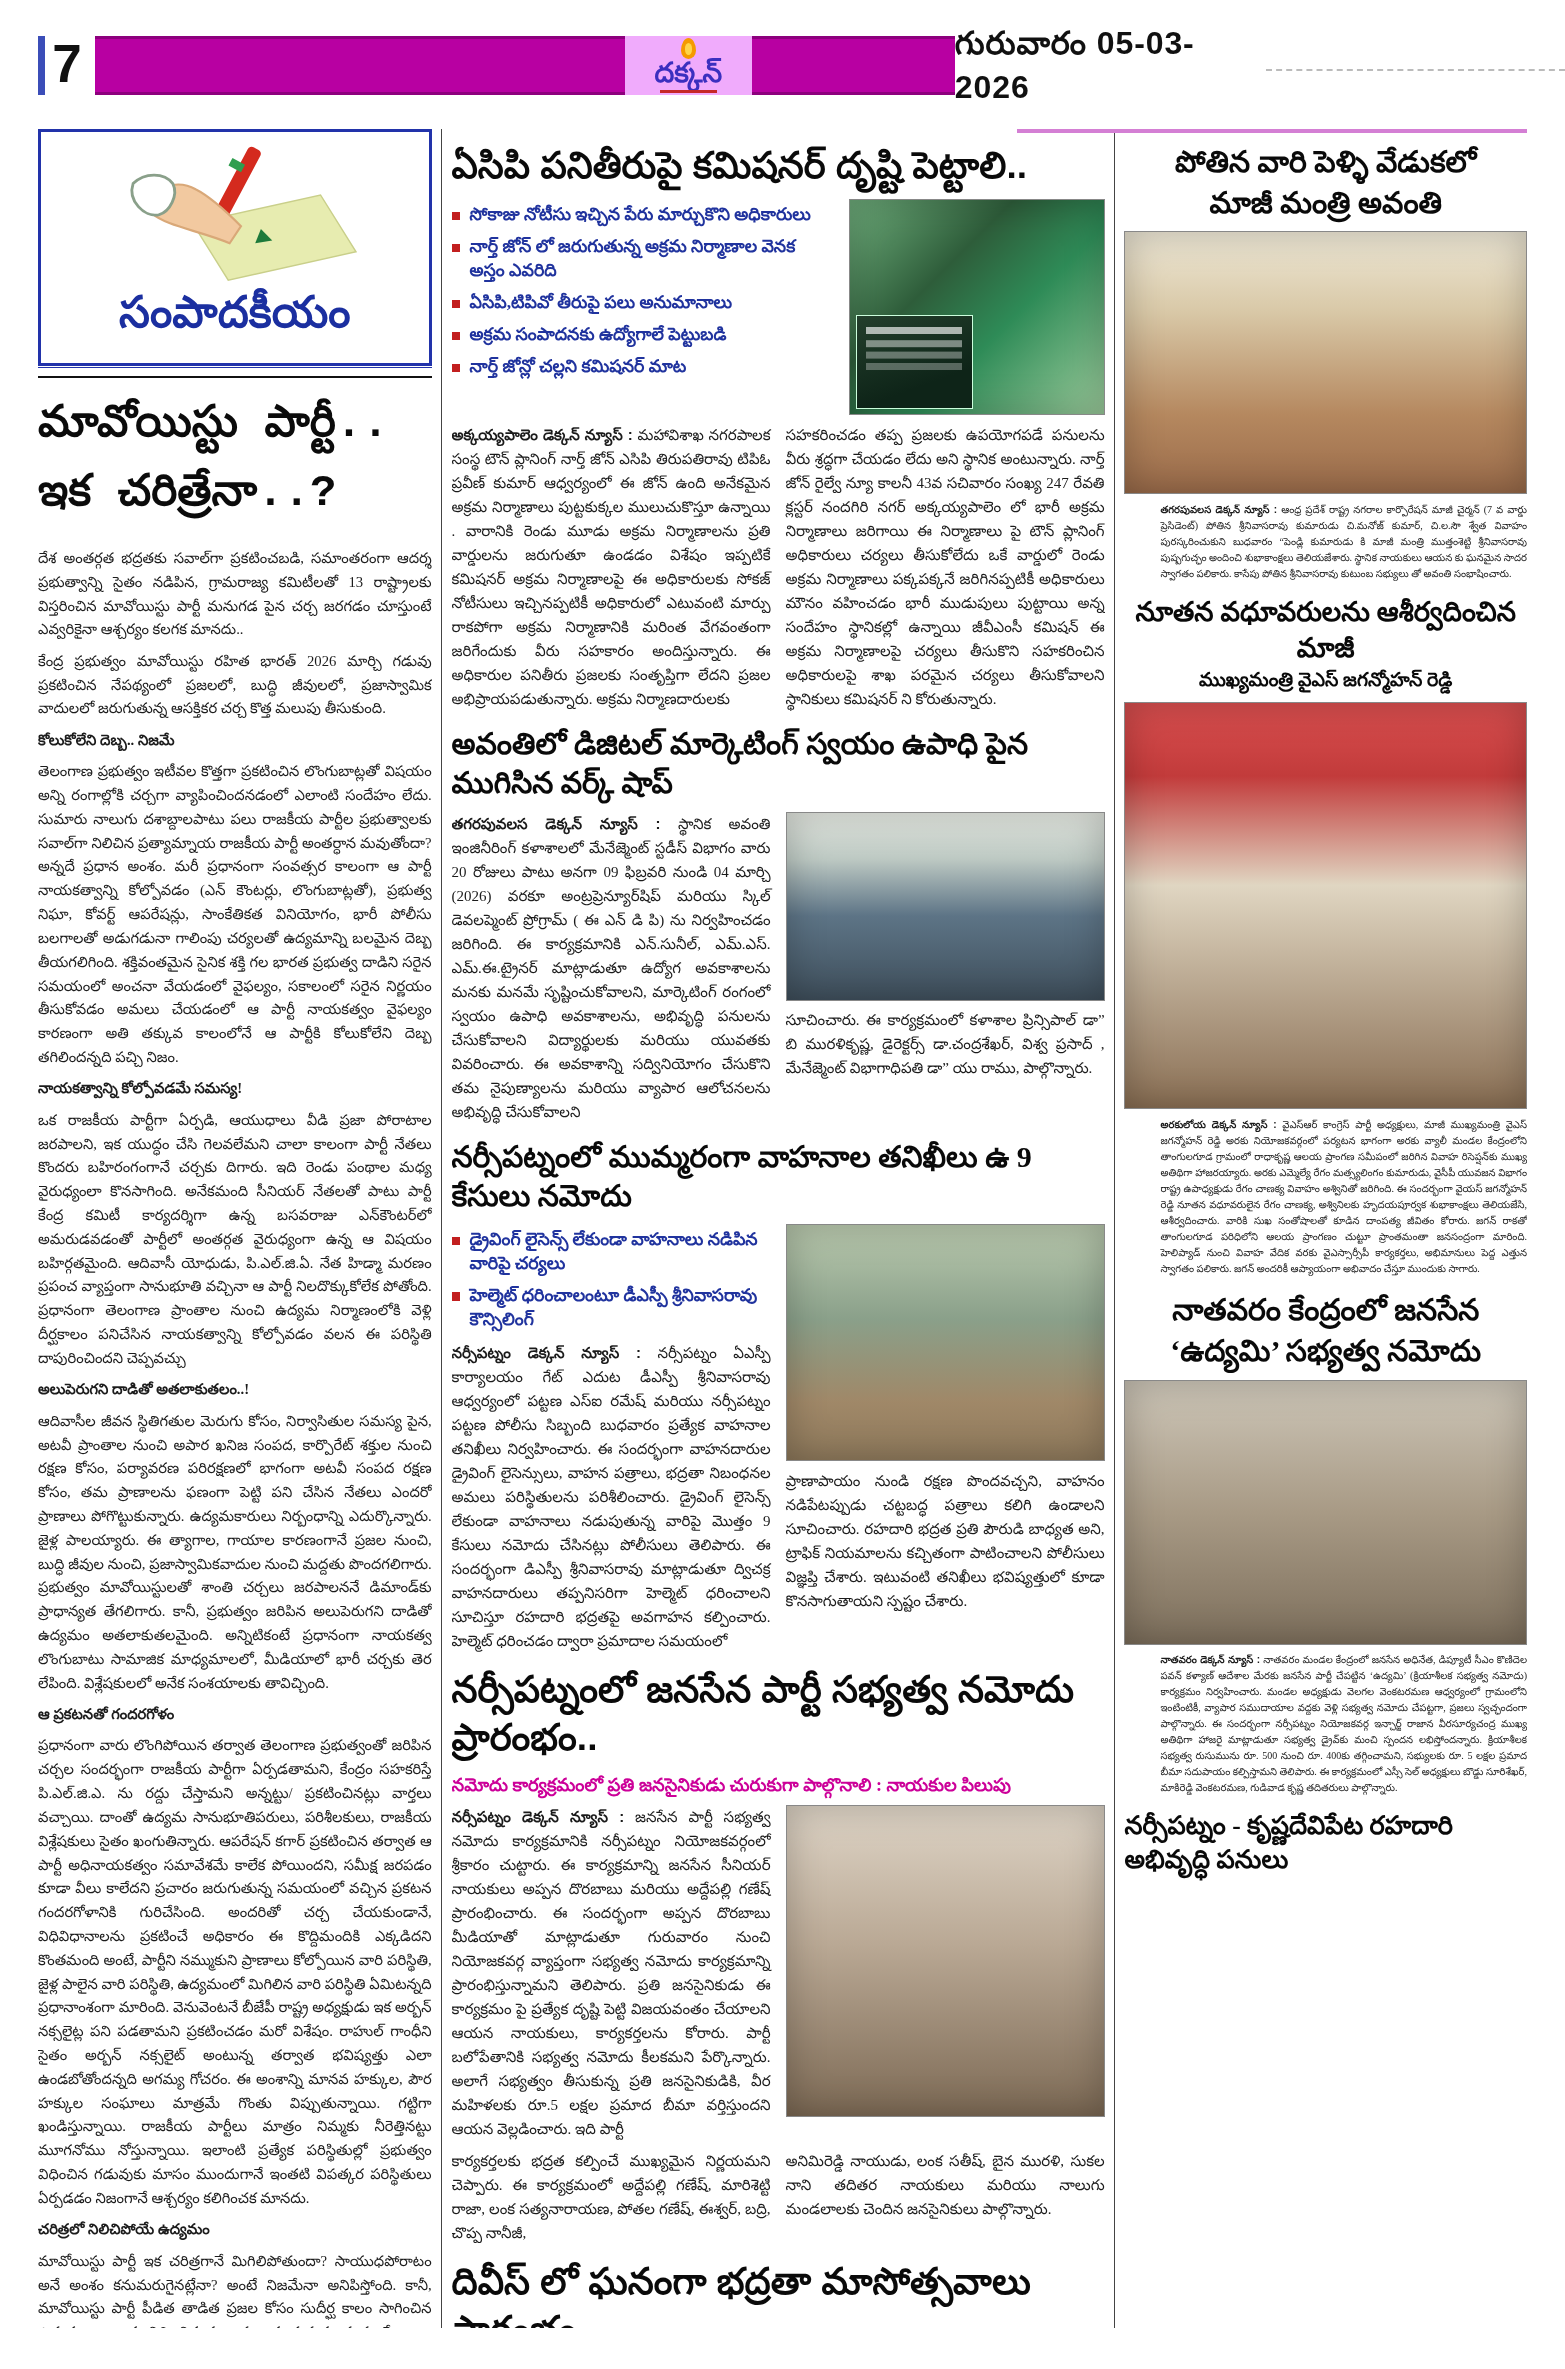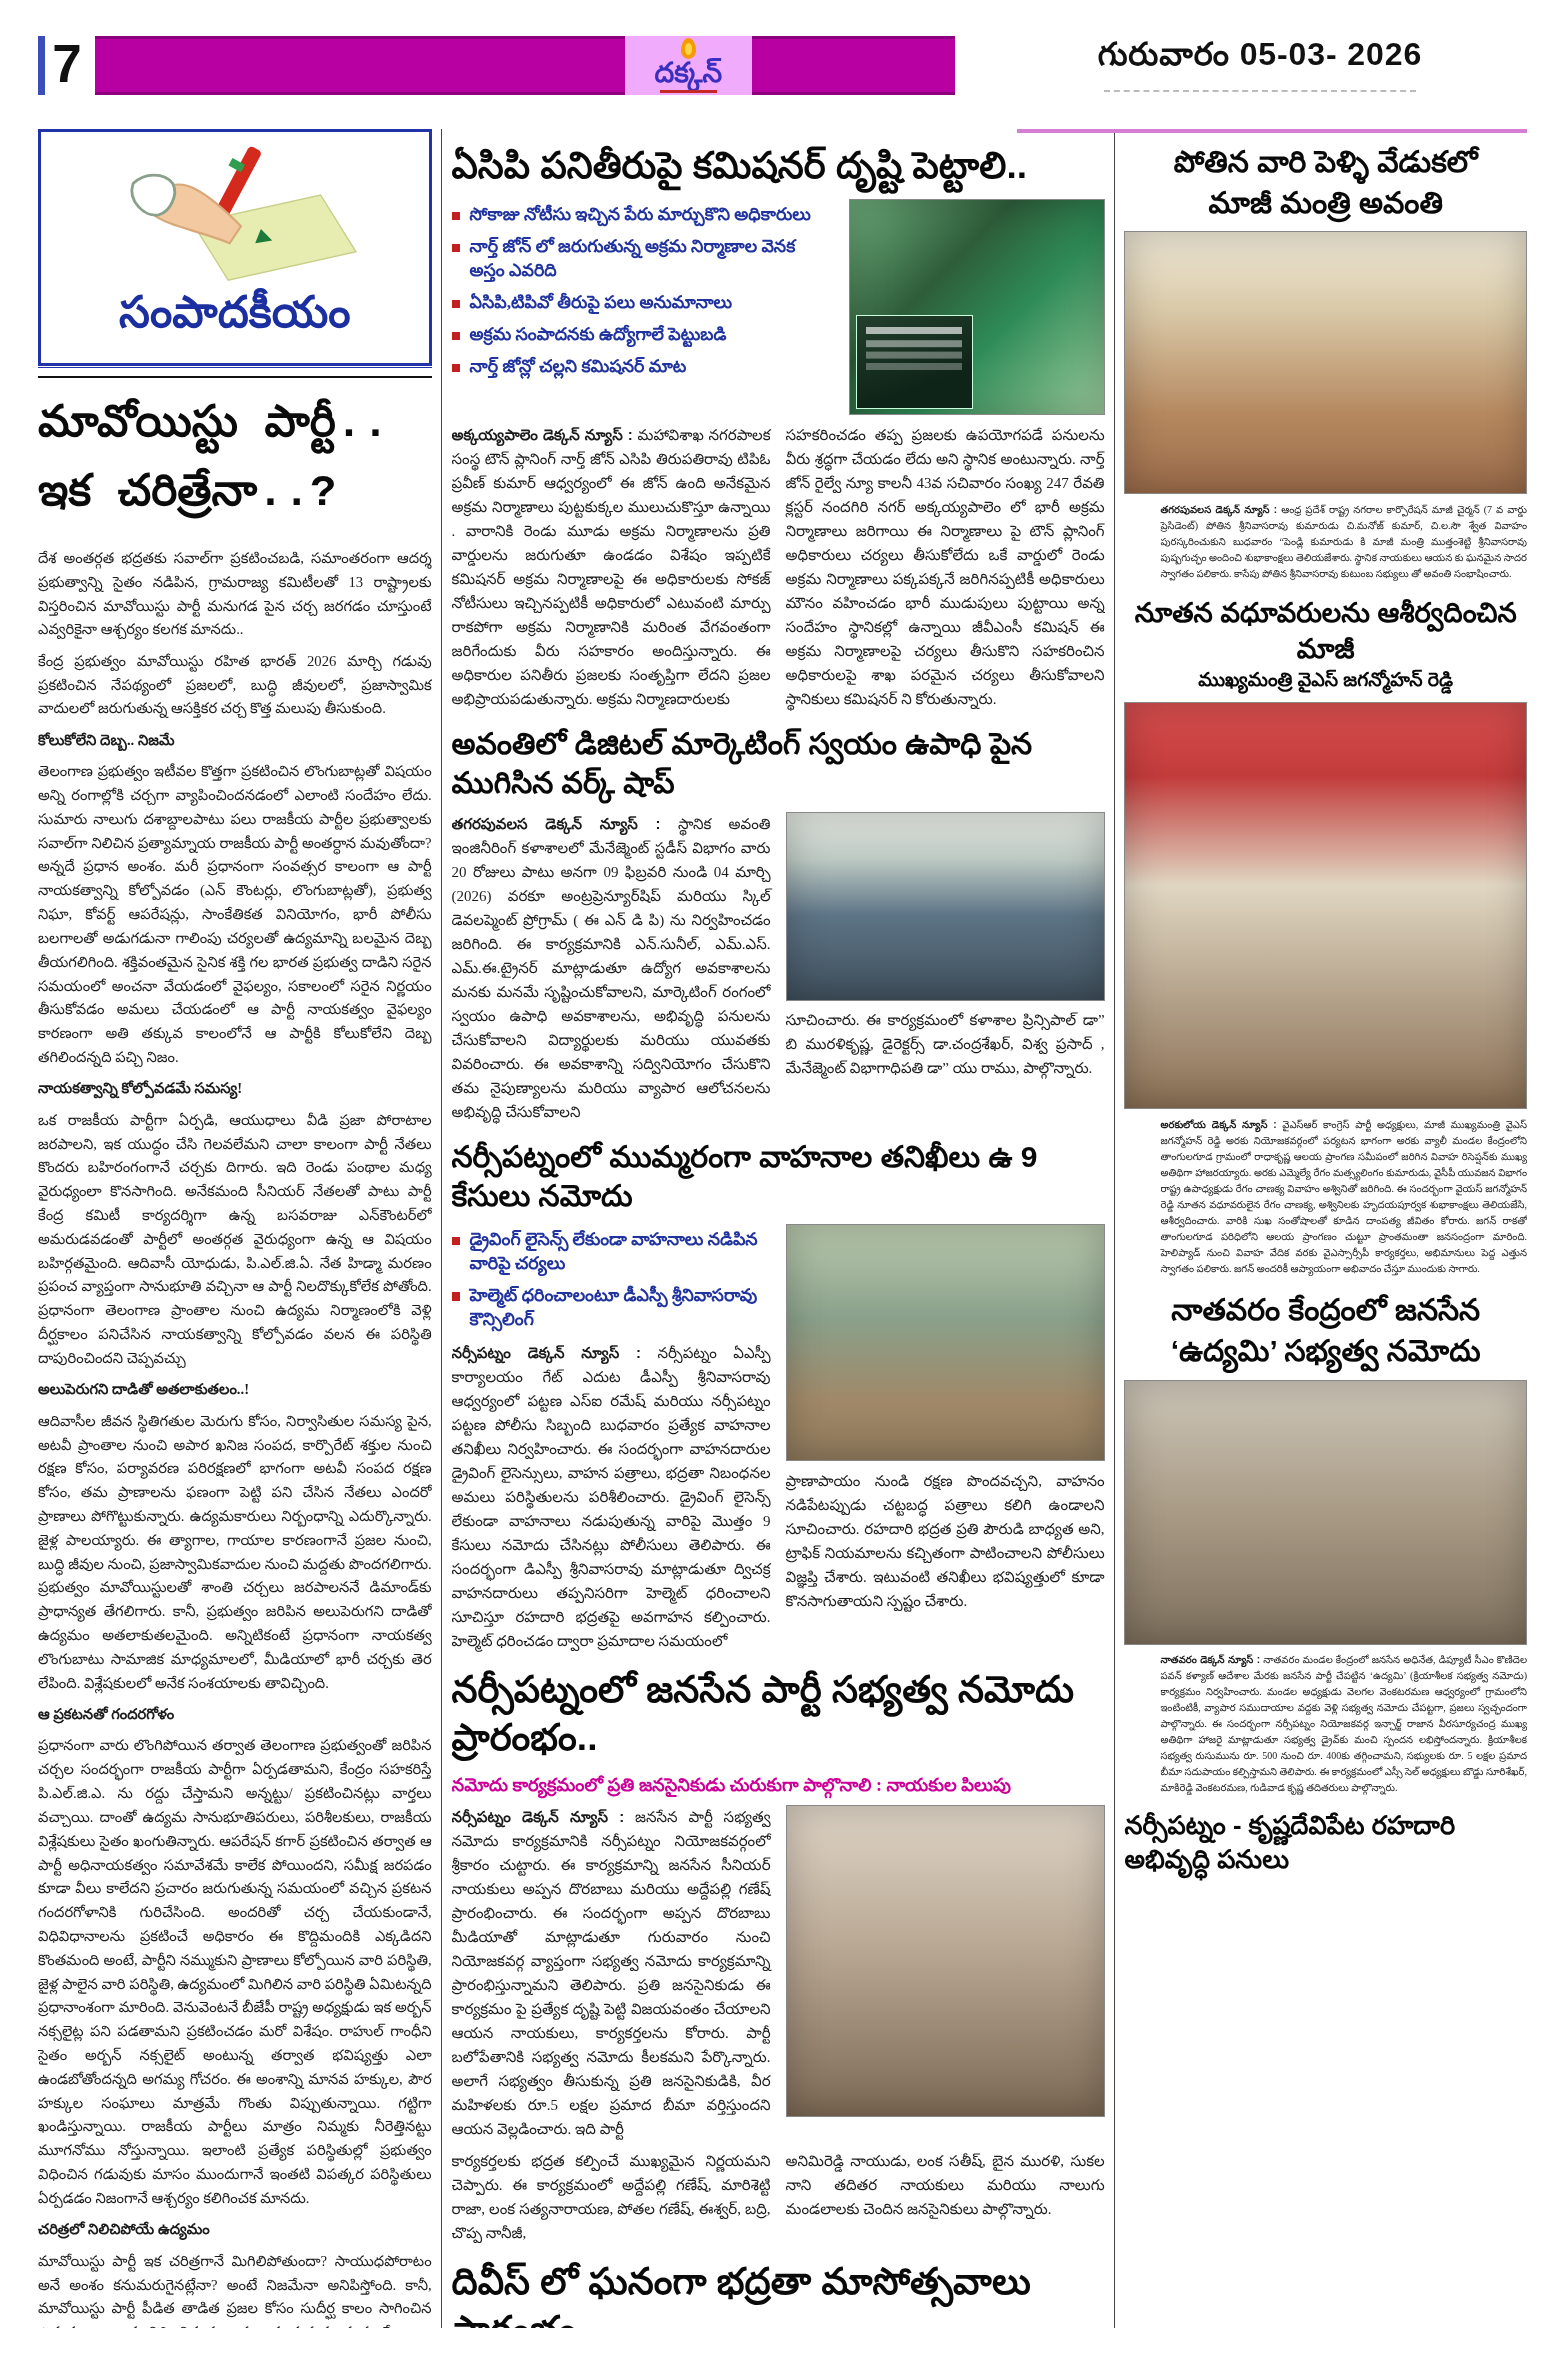--- a/index.html
+++ b/index.html
@@ -13,21 +13,21 @@
   .blue-stripe { width:6.6px; background:#3b4db8; margin-left:38px; }
   .pageno { font-size:53px; font-weight:bold; color:#111; line-height:55px; padding:0 13.2px 0 7.6px; font-family:"Liberation Sans",sans-serif; }
   .bar { background:#b800a2; border-top:3.8px solid #8d007d; border-bottom:3.8px solid #8d007d; }
   .bar.left-bar { width:530px; }
   .bar.right-bar { width:203px; }
   .logo { width:127px; display:flex; flex-direction:column; align-items:center; justify-content:center; position:relative; background:#f0abfc; }
   .flame { width:15px; height:21px; background:#f59a00; border-radius:50% 50% 50% 50%/60% 60% 40% 40%; position:relative; }
   .flame:after { content:""; position:absolute; left:3.8px; top:5.7px; width:7.6px; height:11.4px; background:#ffd54a; border-radius:50%; }
   .logo-text { font-size:28px; font-weight:bold; color:#3b2fbf; line-height:28px; }
   .logo-sub { width:57px; height:3.8px; background:#c62828; margin-top:2.8px; }
-  .dateline-wrap { flex:1; display:flex; flex-direction:column; justify-content:flex-start; align-items:center; position:relative; }
+  .dateline-wrap { flex:1; display:flex; flex-direction:row; justify-content:flex-start; align-items:center; position:relative; }
   .dateline { font-size:32px; font-weight:bold; color:#111; font-family:"Liberation Sans",sans-serif; letter-spacing:0.9px; }
   .date-dash { width:312px; border-bottom:2.8px dashed #bbb; margin-top:9.5px; }
   .pink-underline { position:absolute; left:1017px; right:38px; top:129px; height:3.8px; background:#d47fd4; }
 
   
   .cols { display:flex; padding:5.7px 38px 0 38px; gap:9.5px; height:2205px; }
   .vdiv { width:0.9px; background:#444; }
   .col-left  { width:399px; overflow:hidden; }
   .col-mid   { width:662px; overflow:hidden; }
   .col-right { width:408px; overflow:hidden; }
@@ -38,21 +38,21 @@
   .ed-title { color:#1b2fa0; font-size:44px; font-weight:bold; padding:3.8px 0 9.5px 0; }
   .ed-rule { border-top:2.8px solid #111; margin:9.5px 0 15px 0; }
   .ed-headline { font-size:44px; font-weight:800; color:#0b0b0b; line-height:1.45; font-family:Liberation Mono, monospace; }
   .ed-headline + .ed-headline { margin-top:5.7px; }
   .ed-body { margin-top:21px; font-size:14.7px; line-height:1.62; color:#1c1c1c; text-align:justify; }
   .ed-body p { margin-bottom:7.6px; }
   .ed-sub { font-weight:bold; }
 
   
   .headline-xl { font-size:37px; font-weight:800; color:#0a0a0a; line-height:1.3; font-family:"Liberation Sans",sans-serif; margin:13.2px 0 9.5px 0; }
-  .headline-l  { font-size:30px; font-weight:800; color:#0a0a0a; line-height:1.3; font-family:Liberation Sans, sans-serif; margin:13.2px 0 9.5px 0; }
+  .headline-l  { font-size:30px; font-weight:800; color:#0a0a0a; line-height:1.3; font-family:Liberation Serif, serif; margin:13.2px 0 9.5px 0; }
   .headline-c { text-align:center; }
   .subhead-magenta { color:#cc0099; font-weight:bold; font-size:18px; line-height:1.45; margin-bottom:7.6px; }
   .bullets { list-style:none; margin:3.8px 0 9.5px 0; }
   .bullets li { display:flex; gap:9.5px; margin-bottom:8.5px; }
   .bullets .sq { flex:0 0 8.5px; width:8.5px; height:8.5px; background:#c21f1f; margin-top:8.5px; }
   .bullets .bt { color:#20339e; font-weight:bold; font-size:17.5px; line-height:1.35; }
   .body-txt { font-size:15px; line-height:1.6; color:#1b1b1b; text-align:justify; }
   .dl { font-weight:bold; font-family:"Liberation Sans",sans-serif; }
   .two-col { display:flex; gap:15px;justify-content:flex-end; }
   .two-col > div { flex:1; }

